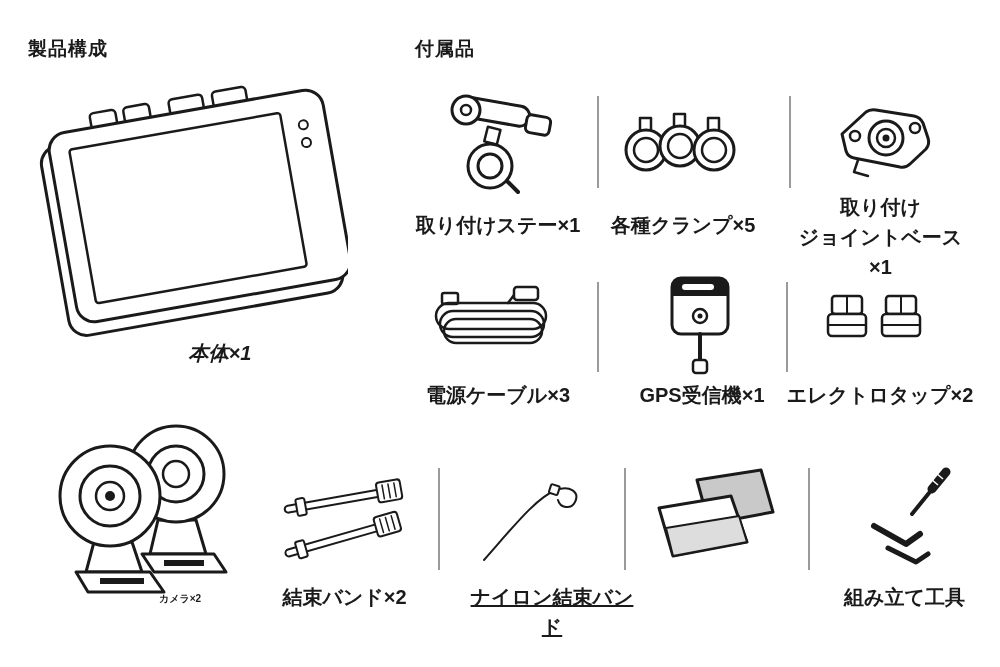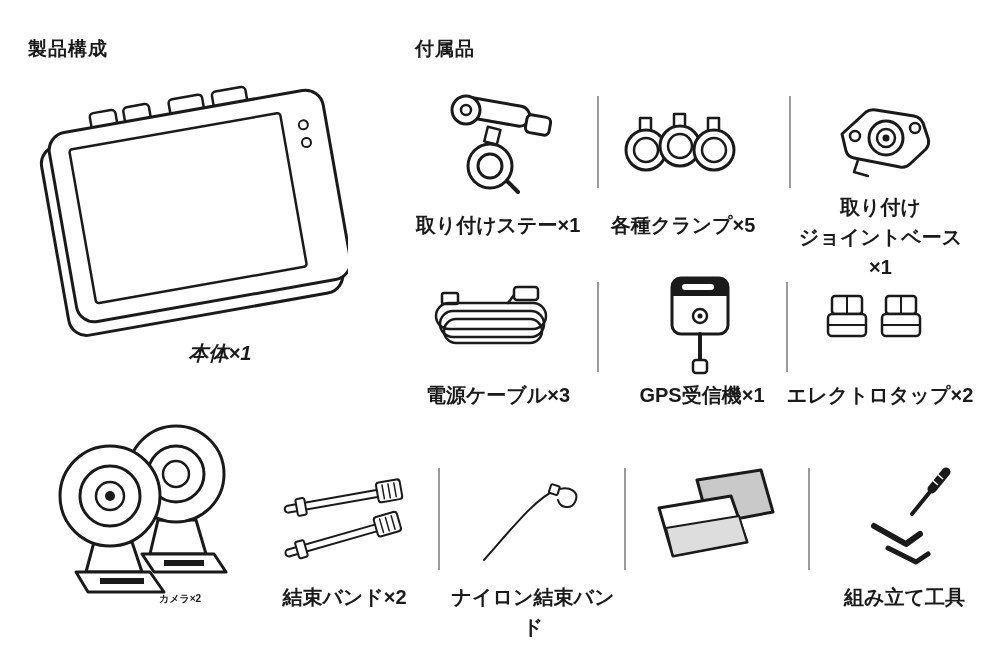--- a/index.html
+++ b/index.html
@@ -196,21 +196,21 @@
   <div class="label" style="left:262px; top:582px; width:165px;">結束バンド×2</div>
 
   <div class="divider" style="left:438px; top:468px; height:102px;"></div>
 
   <div class="icon" style="left:478px; top:478px;">
     <svg width="115" height="88" viewBox="0 0 115 88">
       <path class="stroke" d="M6 82 C 36 48, 58 20, 78 12 C 92 7, 102 14, 97 24 C 93 32, 82 30, 80 22" style="stroke-width:2"></path>
       <rect x="72" y="7" width="9" height="9" rx="1.5" transform="rotate(18 76 11)" class="fillw" style="stroke-width:2"></rect>
     </svg>
   </div>
-  <div class="label" style="left:443px; top:582px; width:180px;">ナイロン結束バンド</div>
+  <div class="label" style="left:462px; top:582px; width:180px;text-decoration:underline;">ナイロン結束バンド</div>
 
   <div class="divider" style="left:624px; top:468px; height:102px;"></div>
 
   <div class="icon" style="left:645px; top:462px;">
     <svg width="135" height="110" viewBox="0 0 135 110">
       <path d="M52 18 L116 8 L128 50 L64 62 Z" fill="#c9c9c9" stroke="#1a1a1a" stroke-width="3" stroke-linejoin="round"></path>
       <path d="M14 46 L86 34 L102 80 L28 94 Z" fill="#ffffff" stroke="#1a1a1a" stroke-width="3" stroke-linejoin="round"></path>
       <path d="M21 66 L94 54 L102 80 L28 94 Z" fill="#dddddd" stroke="#1a1a1a" stroke-width="2" stroke-linejoin="round"></path>
     </svg>
   </div>

